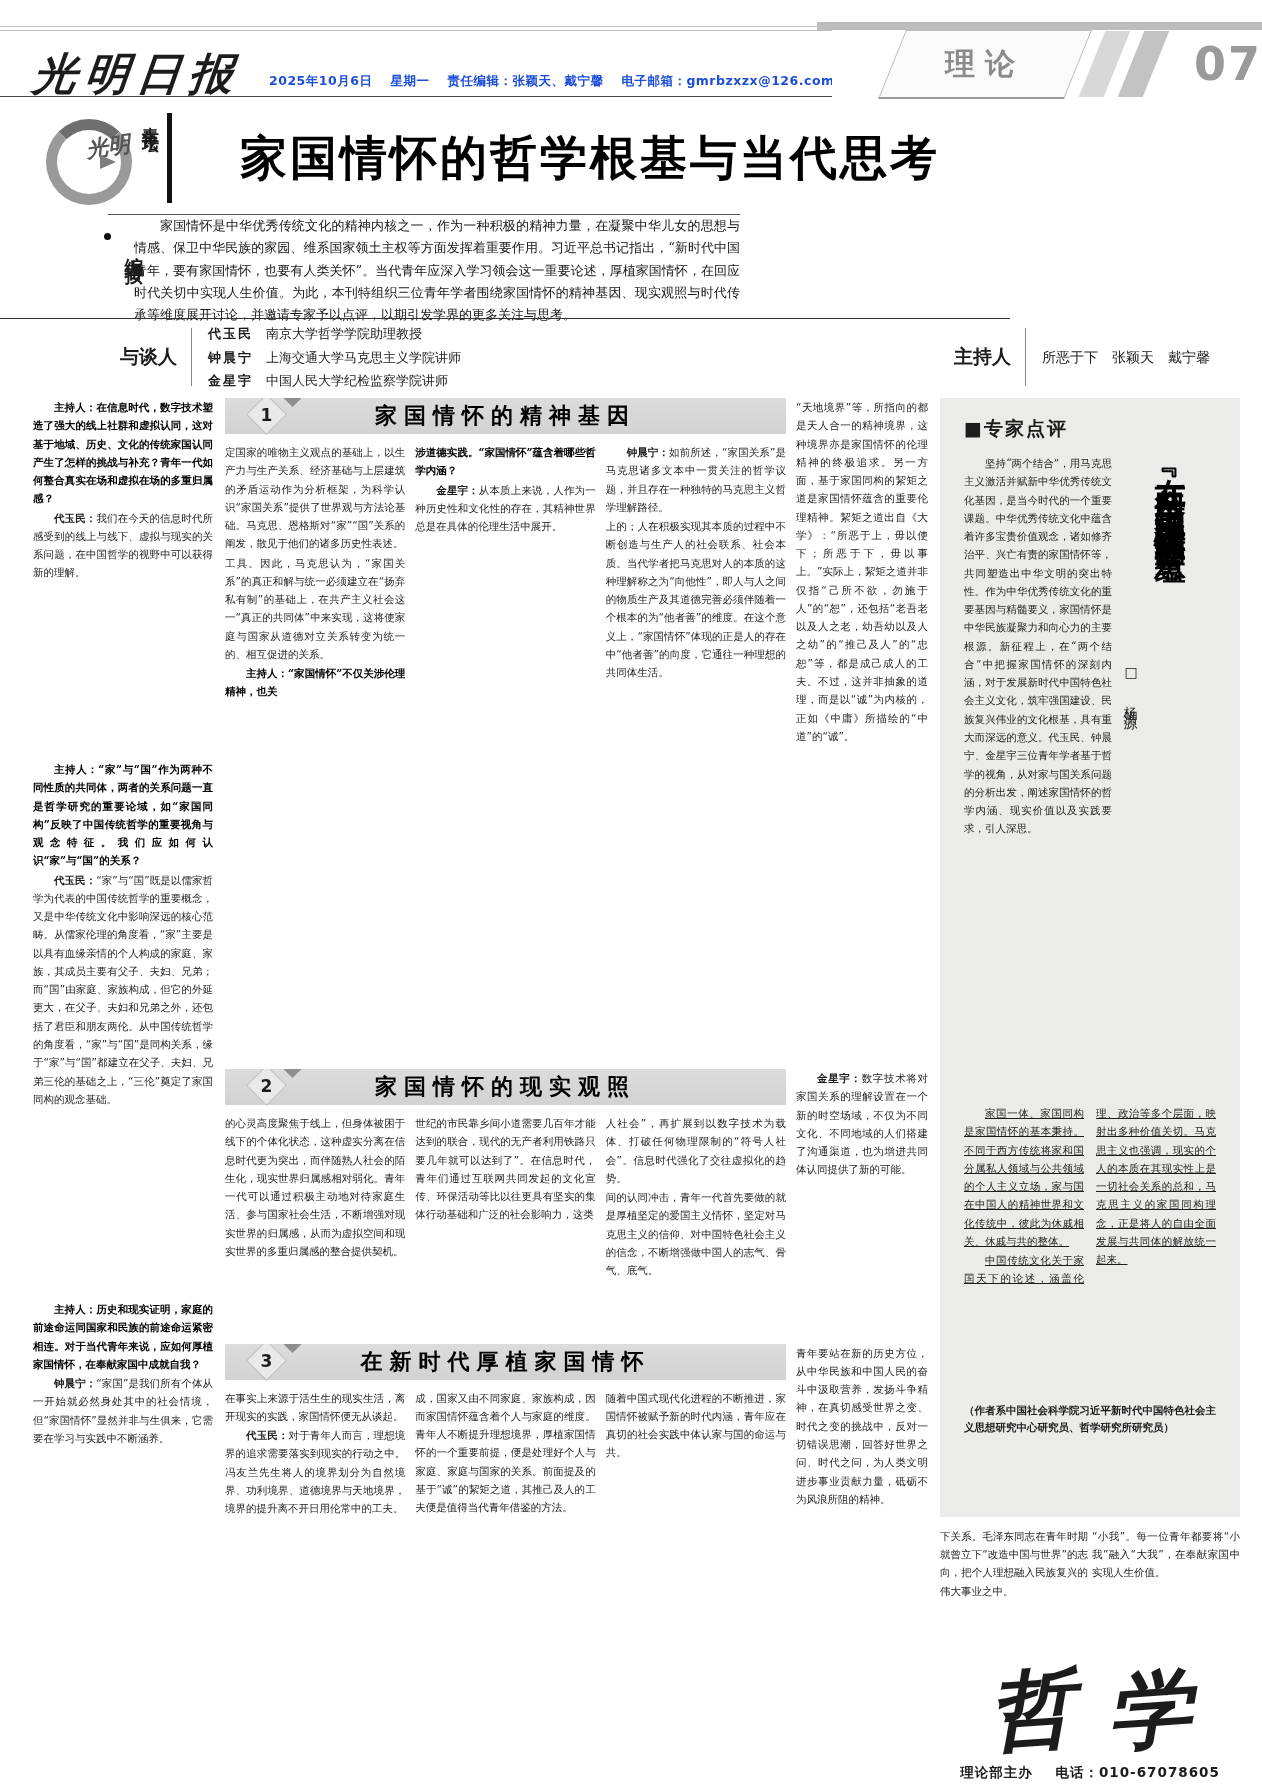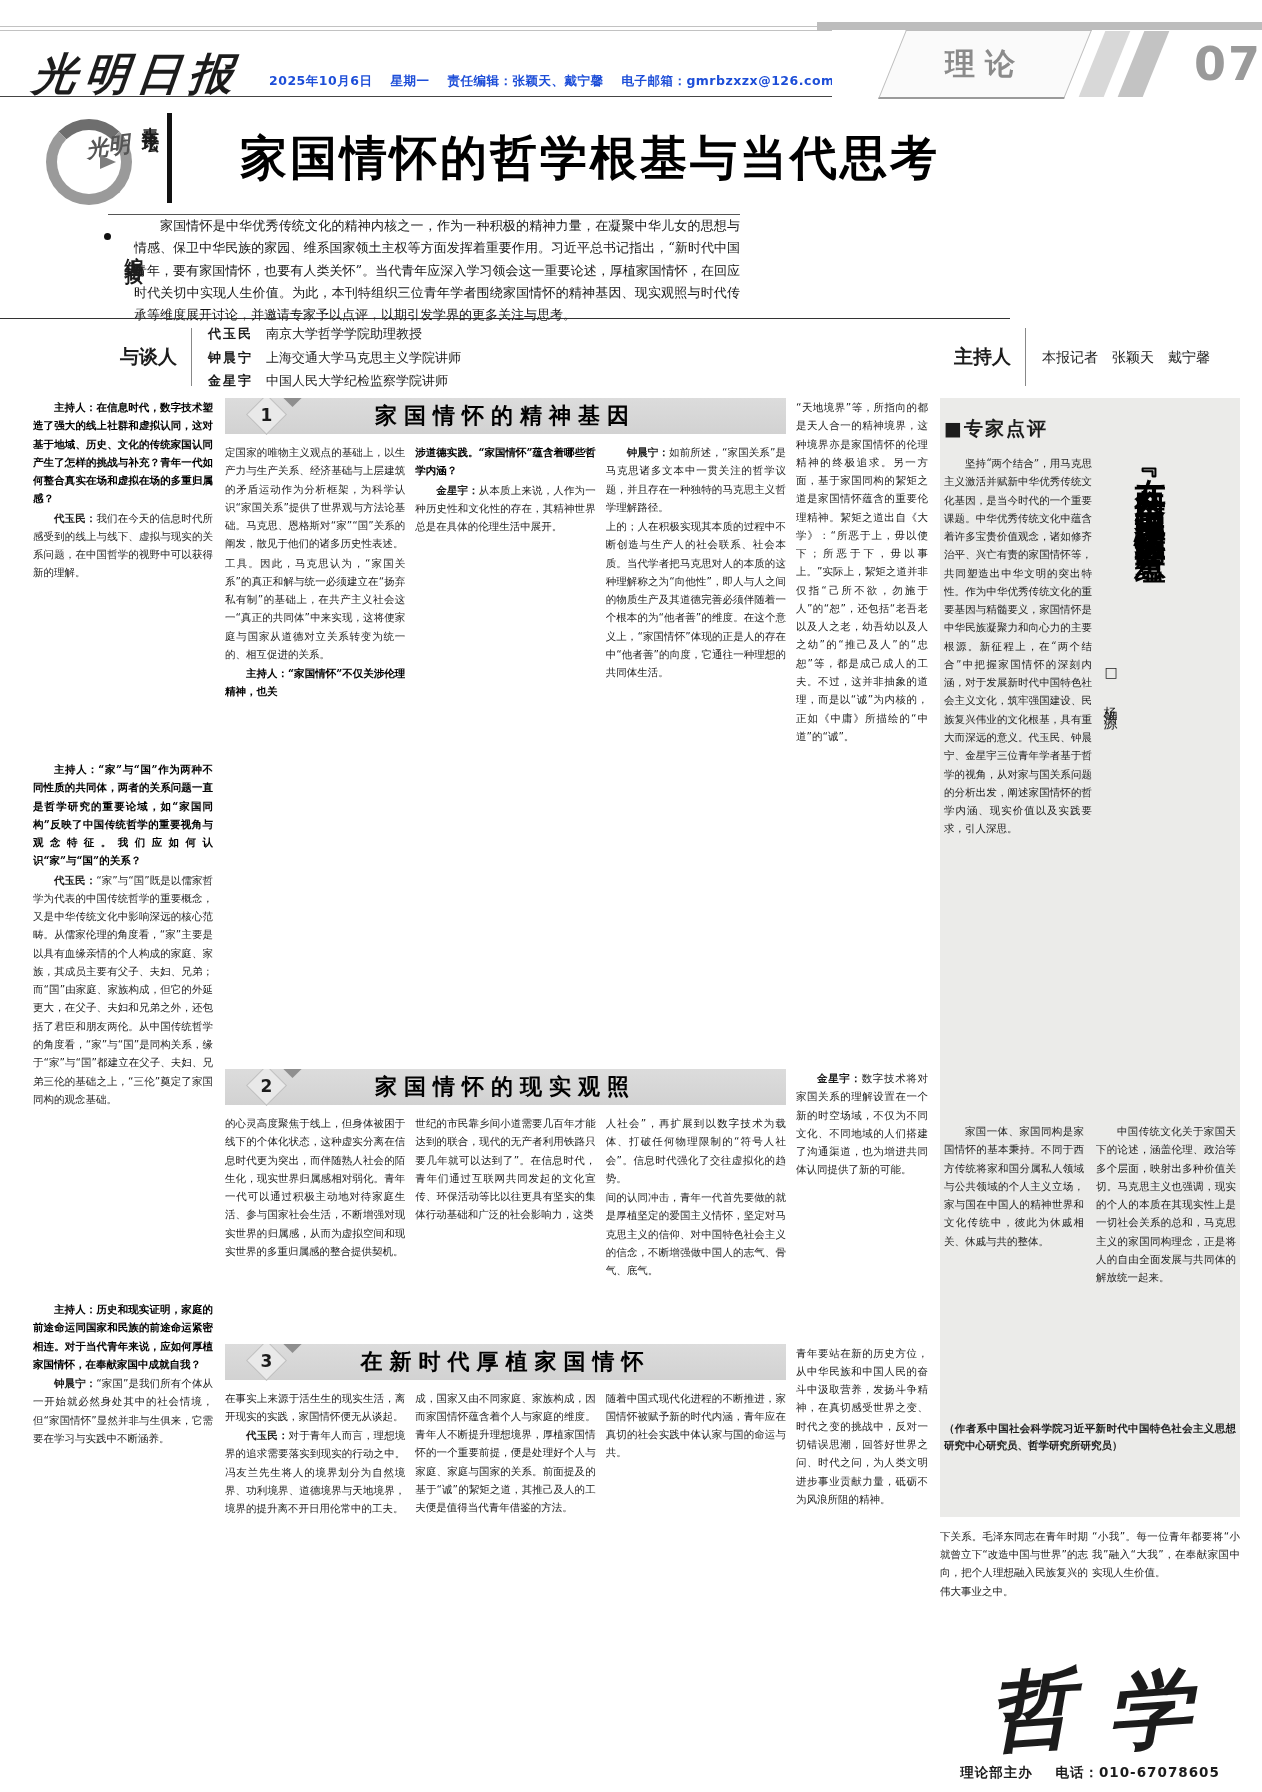--- a/index.html
+++ b/index.html
@@ -72,30 +72,30 @@
         display:flex;align-items:center;justify-content:center;box-shadow:0 0 0 1px #c0c0c0;}
   .band-diamond b{transform:rotate(-45deg);font-size:17px;}
   .band-dot{position:absolute;left:60px;top:-9px;width:15px;height:15px;background:#8f8f8f;transform:rotate(45deg);}
   .band-title{flex:1;text-align:center;font-size:22px;font-weight:bold;letter-spacing:7px;
         font-family:"DejaVu Serif","Liberation Serif",serif;color:#000;}
   .sec-cols{display:flex;gap:10px;overflow:hidden;}
   .sec-cols>div{flex:1;overflow:hidden;}
   .sec-side{flex:0 0 132px;overflow:hidden;}
   
   .right-col{flex:0 0 300px;display:flex;flex-direction:column;}
-  .expert-box{background:#ebebe9;height:1284px;padding:18px 4px 10px;box-sizing:border-box;overflow:hidden;}
+  .expert-box{background:#ebebe9;height:1284px;padding:18px 24px 10px;box-sizing:border-box;overflow:hidden;}
   .expert-header{font-size:19px;font-weight:bold;letter-spacing:2px;margin-bottom:12px;}
   .expert-row1{display:flex;height:640px;overflow:hidden;}
   .expert-lead{flex:0 0 148px;overflow:hidden;}
   .expert-lead .p-body{font-family:"DejaVu Serif","Liberation Serif",serif;}
   .expert-author{writing-mode:vertical-rl;font-size:14px;letter-spacing:5px;margin:210px 4px 0 10px;color:#222;
         font-family:"DejaVu Serif","Liberation Serif",serif;}
   .expert-vtitle{writing-mode:vertical-rl;font-size:31px;font-weight:bold;line-height:1.15;letter-spacing:4px;
         font-family:"DejaVu Serif","Liberation Serif",serif;color:#000;margin-left:8px;}
-  .expert-more{margin-top:28px;height:290px;column-count:2;column-gap:12px;overflow:hidden;}
+  .expert-more{margin-top:10px;height:290px;column-count:2;column-gap:12px;overflow:hidden;text-decoration:underline;}
   .expert-more .p-body{font-family:"DejaVu Serif","Liberation Serif",serif;}
   .expert-attrib{margin-top:8px;font-size:10.5px;font-weight:bold;line-height:1.6;text-align:justify;
         font-family:"DejaVu Serif","Liberation Serif",serif;}
   .br-block{margin-top:10px;display:flex;gap:4px;height:146px;overflow:hidden;}
   .br-block>div{flex:1;overflow:hidden;}
   .calligraphy{height:120px;display:flex;justify-content:center;align-items:center;gap:34px;margin-top:4px;}
   .calligraphy span{font-family:"DejaVu Serif","Liberation Serif",serif;font-style:italic;font-weight:bold;
         font-size:84px;line-height:1;transform:rotate(-4deg);}
   .phone-line{text-align:center;font-size:13.5px;font-weight:bold;letter-spacing:1px;margin-top:2px;}
 </style>
@@ -161,21 +161,21 @@
           <span class="pt-title">上海交通大学马克思主义学院讲师</span>
         </div>
         <div class="pt-row">
           <span class="pt-name">金星宇</span>
           <span class="pt-title">中国人民大学纪检监察学院讲师</span>
         </div>
       </div>
     <div class="host-group">
       <div class="pt-label">主持人</div>
       <div class="pt-div"></div>
-      <div class="pt-row" style="font-size:14px;">本报记者　张颖天　戴宁馨</div>
+      <div class="pt-row" style="font-size:14px;">所恶于下　张颖天　戴宁馨</div>
     </div>
   </div>
 
   <div class="body">
     <div class="iv-col" id="interview-col">
         <div class="iv-block" style="height: 362px;">
           <p class="p-body kai"><span class="lead">主持人：</span>在信息时代，数字技术塑造了强大的线上社群和虚拟认同，这对基于地域、历史、文化的传统家国认同产生了怎样的挑战与补充？青年一代如何整合真实在场和虚拟在场的多重归属感？</p>
           <p class="p-body"><span class="lead">代玉民：</span>我们在今天的信息时代所感受到的线上与线下、虚拟与现实的关系问题，在中国哲学的视野中可以获得新的理解。</p>
         </div>
         <div class="iv-block" style="height: 540px;">

